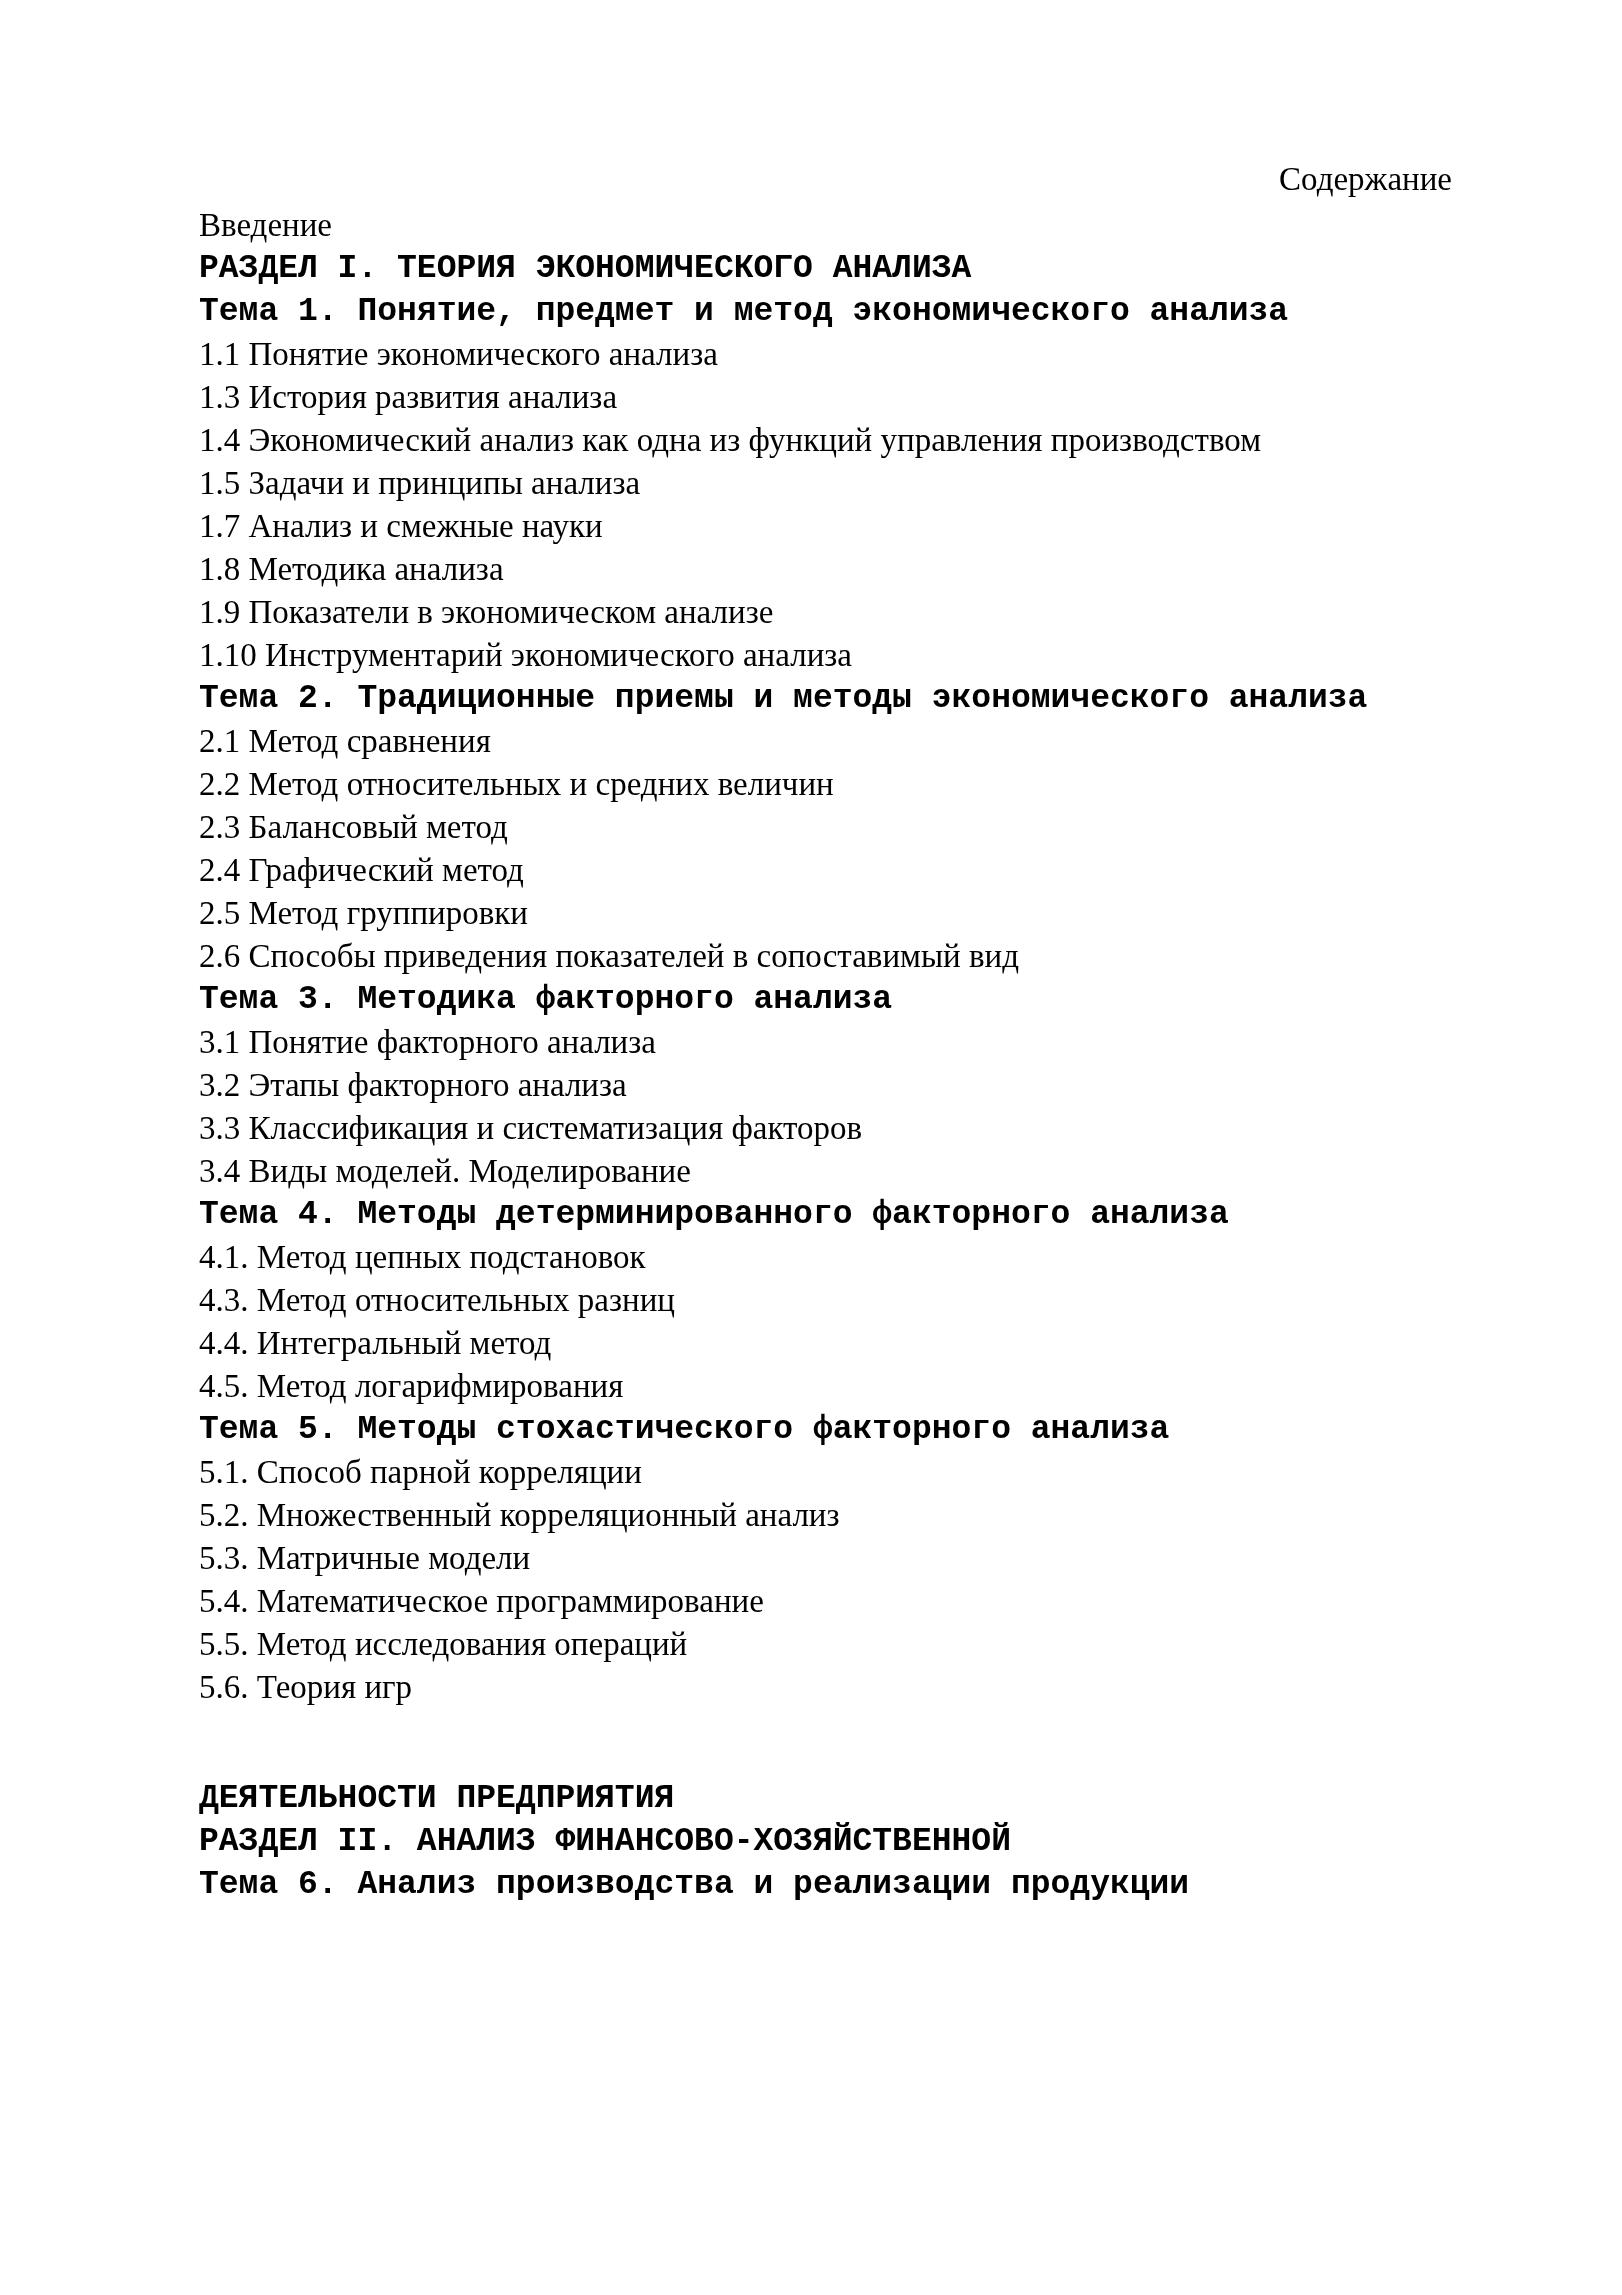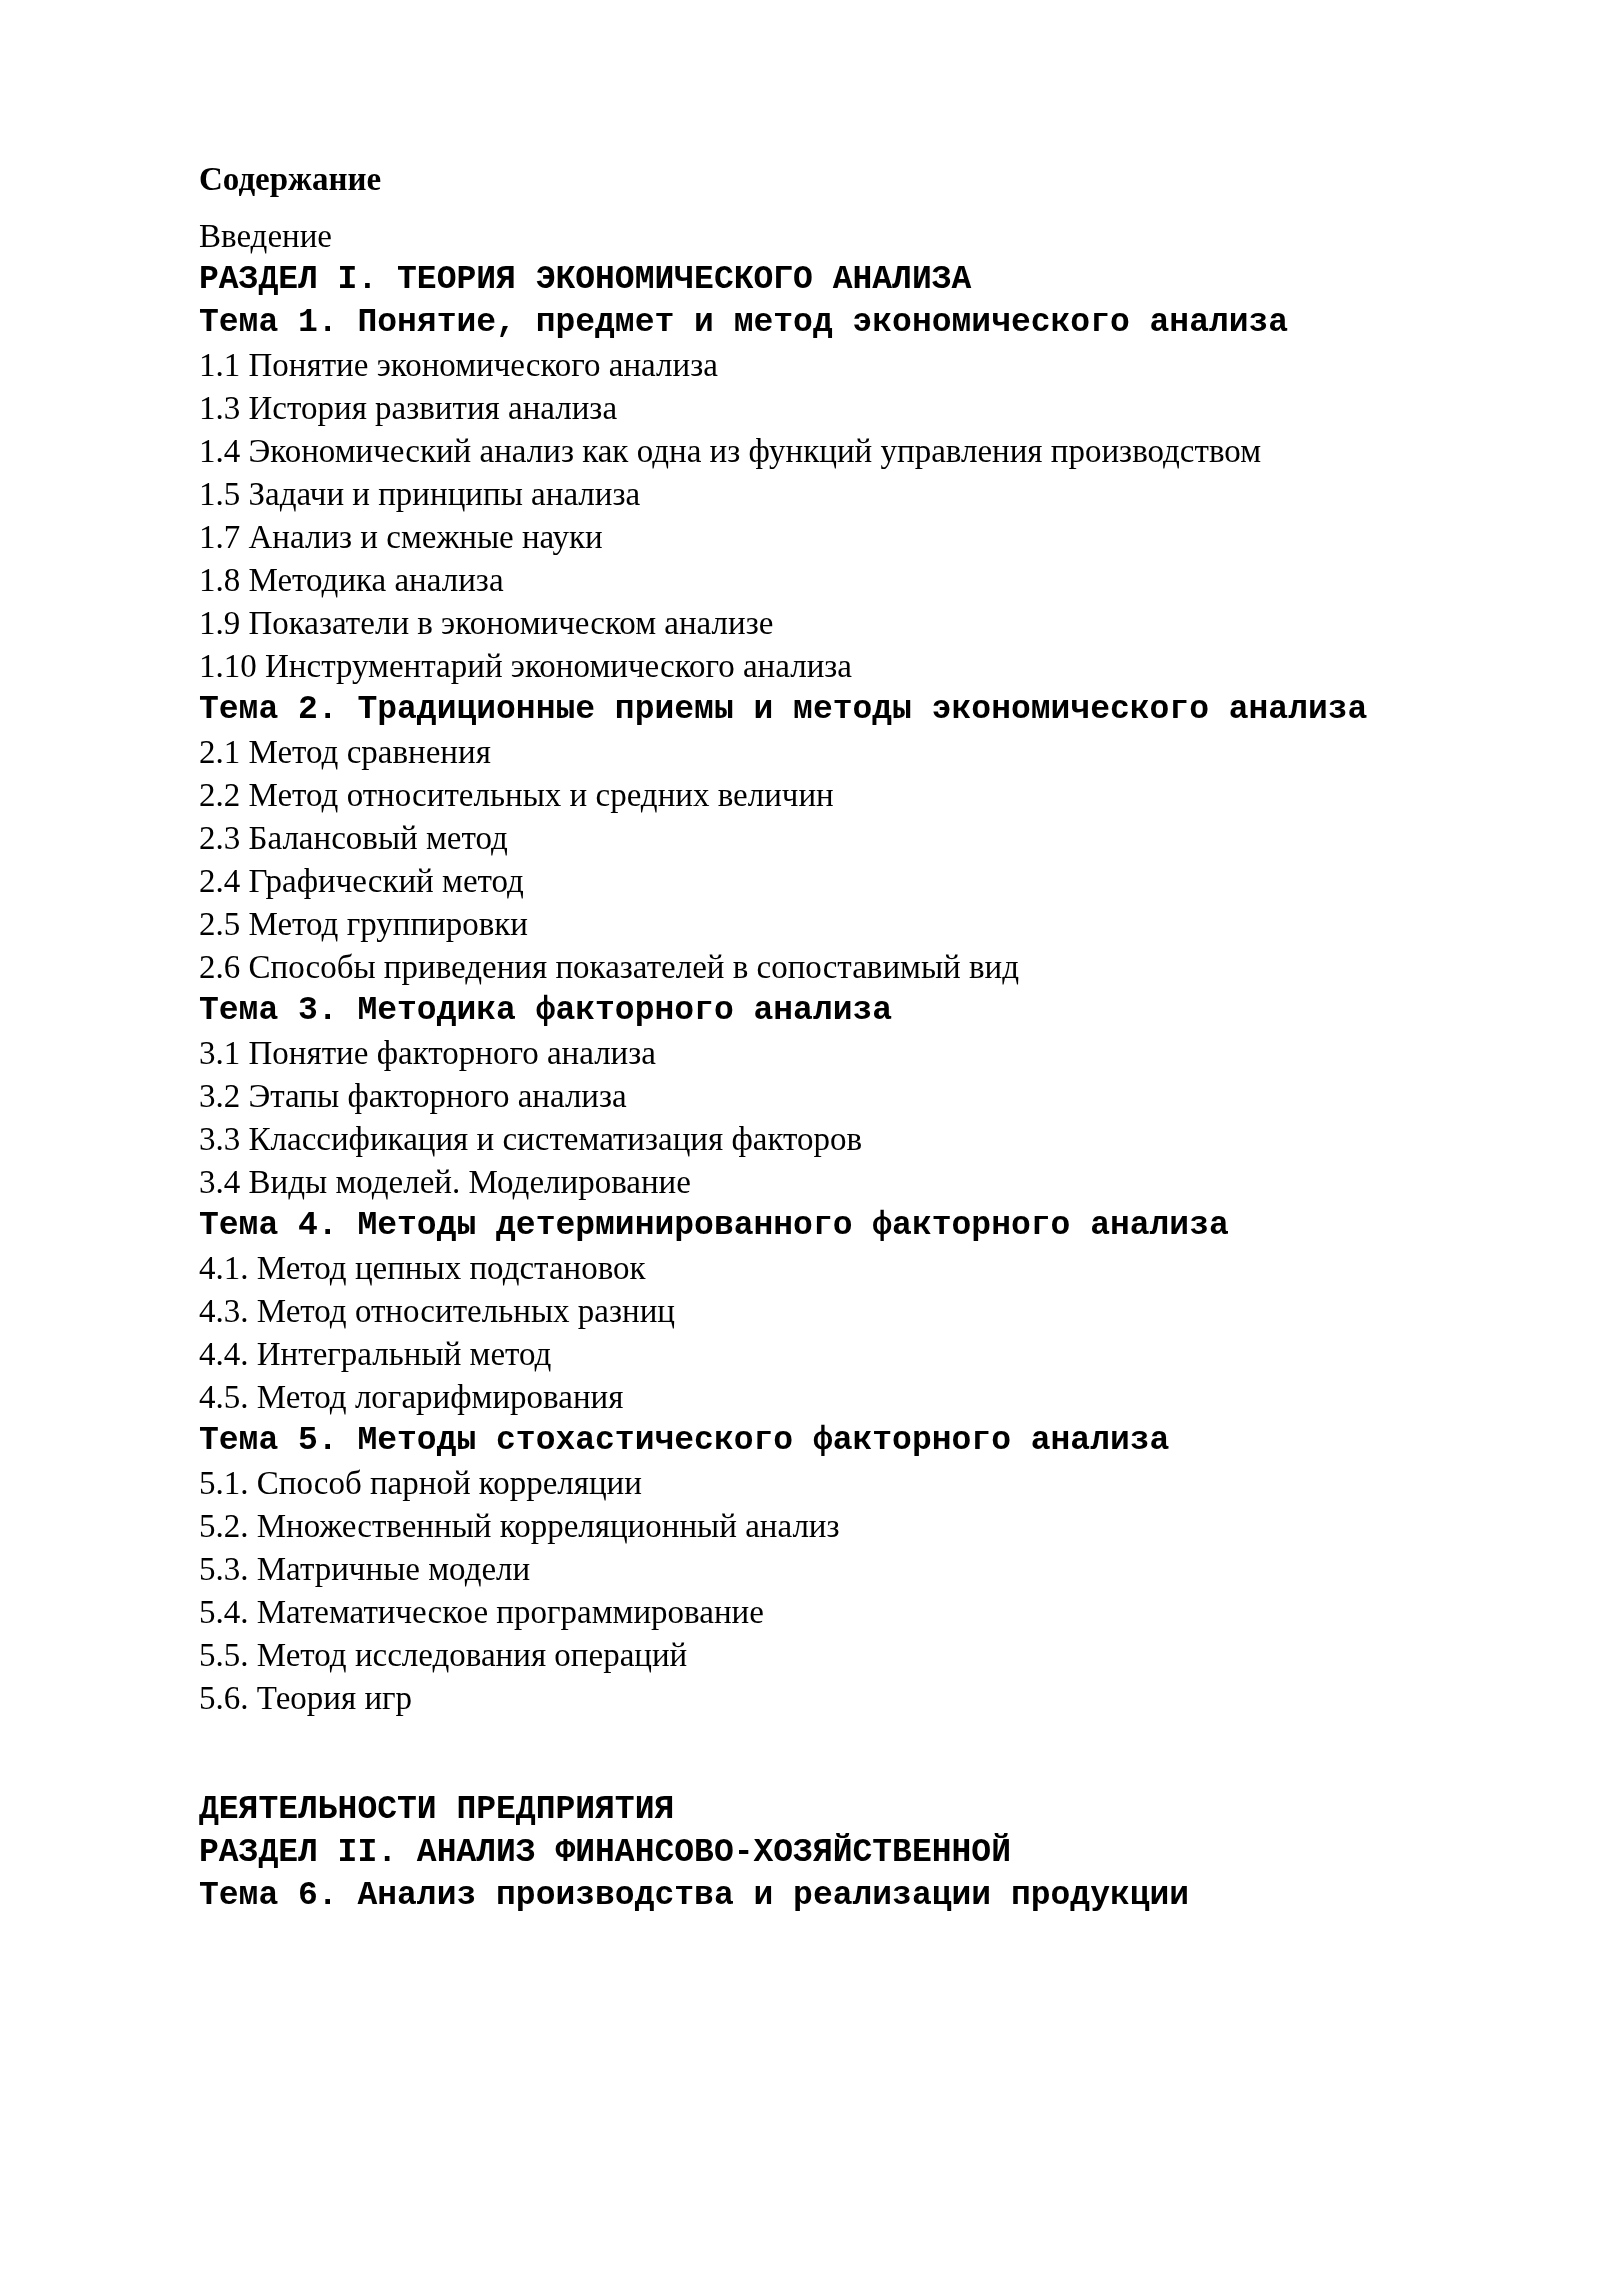--- a/index.html
+++ b/index.html
@@ -13,27 +13,27 @@
     height: 2295px;
     margin: 0 auto;
     background: #ffffff;
     box-sizing: border-box;
     padding: 158px 170px 131px 199px;
     font-family: "Liberation Serif", "DejaVu Serif", serif;
     font-size: 33px;
     color: #000000;
   }
   .title {
-    text-align: left;
-    font-weight: bold;
+    text-align: right;
+    font-weight: normal;
     margin: 0;
     line-height: 43px;
   }
   .toc {
-    margin-top: 14px;
+    margin-top: 3px;
   }
   .line {
     margin: 0;
     line-height: 43px;
     white-space: pre-wrap;
   }
   .line.bold {
     font-weight: bold;
     font-family: Liberation Mono, monospace;
   }

